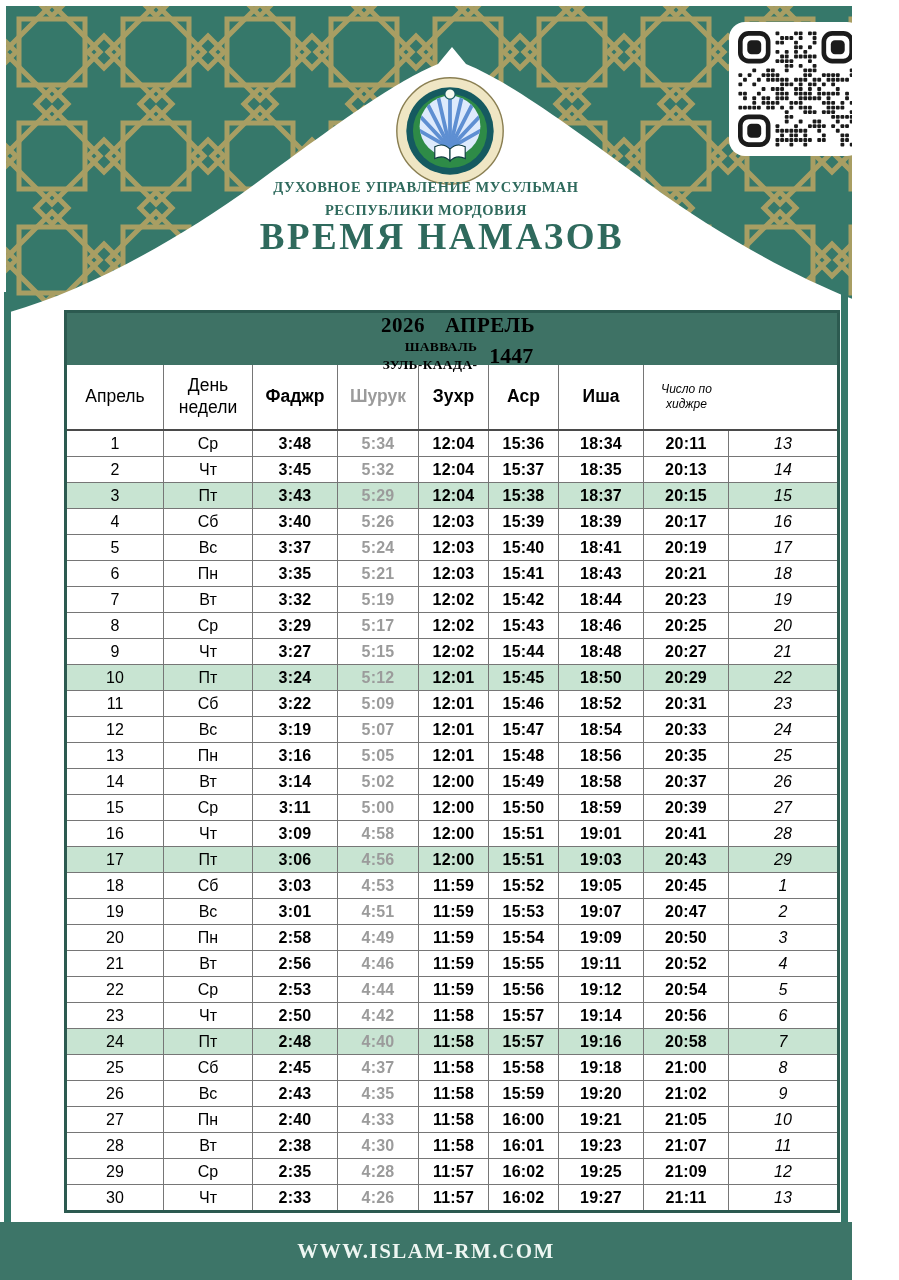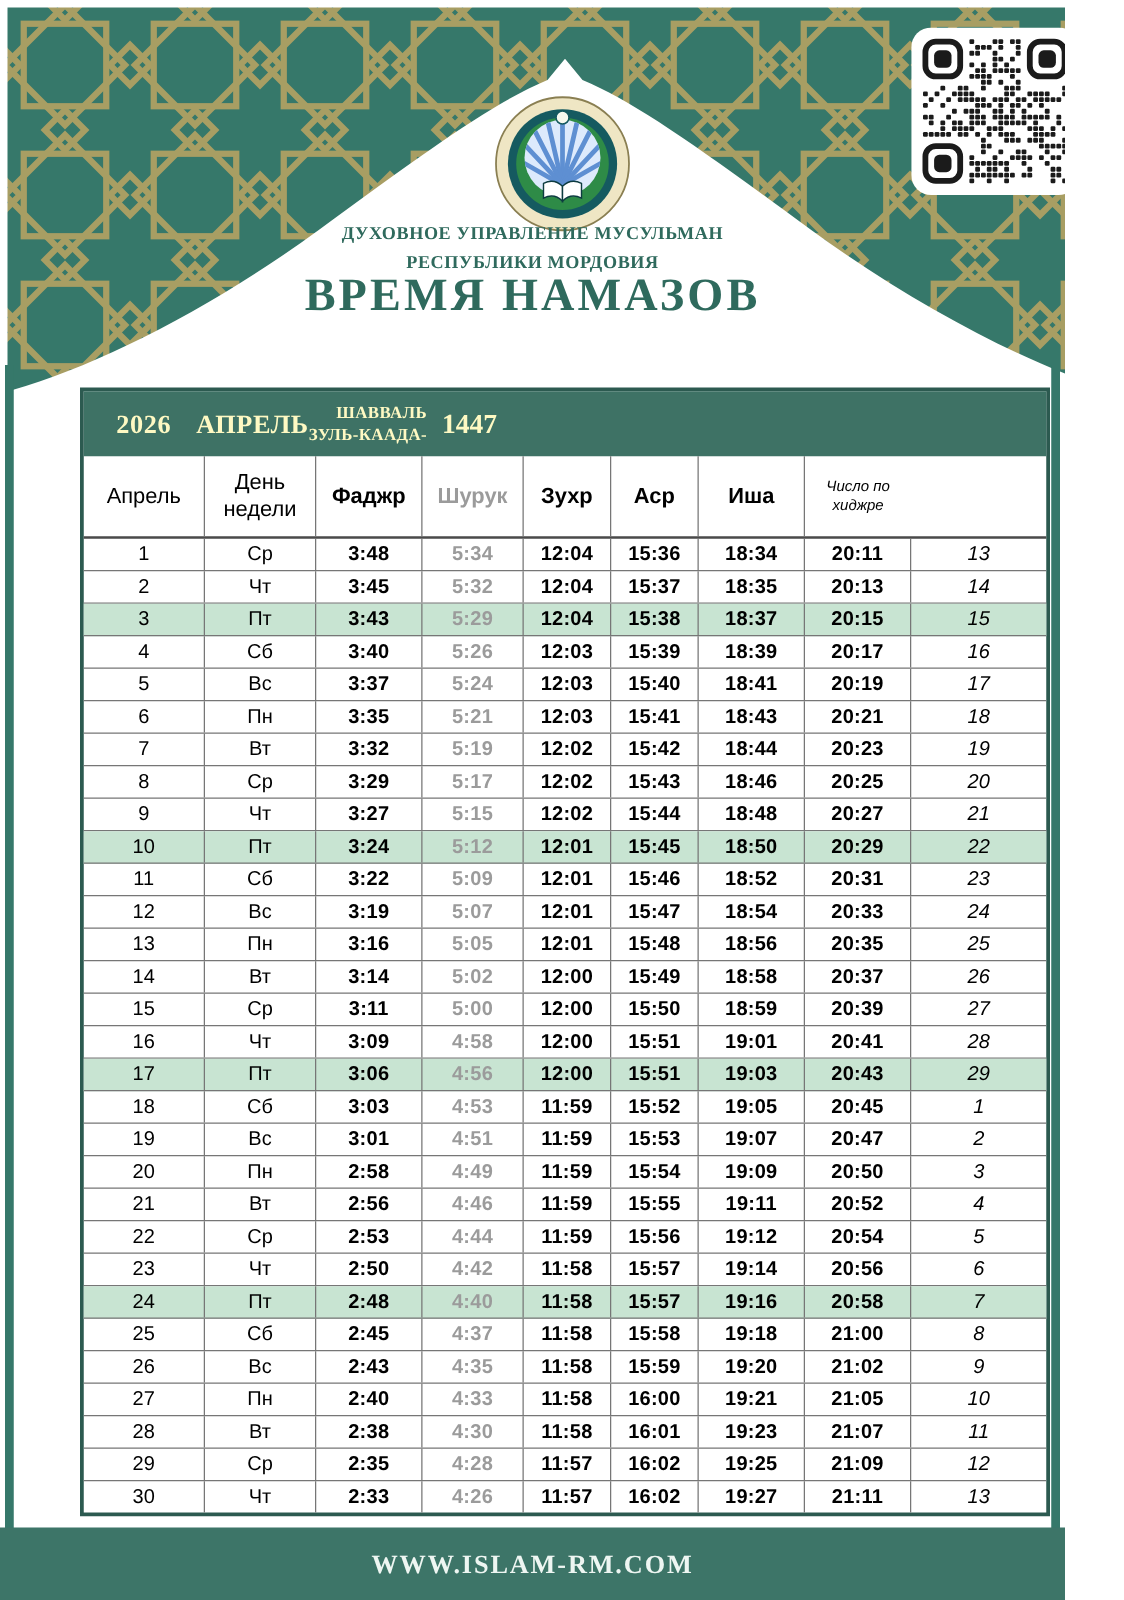--- a/index.html
+++ b/index.html
@@ -14,28 +14,28 @@
   
   .qr{position:absolute;left:729px;top:22px;width:134px;height:134px;}
 
   
   .logo{position:absolute;left:393px;top:74px;}
   .org{position:absolute;left:0;top:176px;width:100%;text-align:center;
        color:var(--title-green);font-family:"Liberation Serif",serif;font-weight:bold;
        font-size:14.5px;letter-spacing:.5px;line-height:1.6;}
   .title{position:absolute;left:0;top:215px;width:100%;margin:0;text-align:center;
        color:var(--title-green);font-family:"Liberation Serif",serif;font-weight:bold;
-       font-size:37px;letter-spacing:2.5px;}
+       font-size:37px;letter-spacing:2.5px;padding-left:16px;}
 
   
   .ptable{position:absolute;left:64px;top:310px;width:776px;box-sizing:border-box;
           border:3px solid var(--table-outer);background:#fff;}
-  .tbar{height:52px;background:var(--teal-bar);color:#fef9c3;
+  .tbar{height:52px;background:var(--teal-bar);color:#000000;
         font-family:"Liberation Serif",serif;font-weight:bold;
-        display:flex;align-items:center;padding:0 14px 0 26px;}
+        display:flex;justify-content:space-between;align-items:center;padding:0 14px 0 26px;flex-direction:column;}
   .tbar-left{font-size:21px;letter-spacing:.5px;}
   .tbar-left span + span{margin-left:20px;}
   .tbar-right{display:flex;align-items:center;gap:12px;}
   .hijri-months{font-size:13.5px;text-align:right;line-height:1.3;letter-spacing:.3px;}
   .hijri-year{font-size:22px;}
 
   .thead,.trow{display:grid;grid-template-columns:97px 89px 85px 81px 70px 70px 85px 85px 108px;}
   .thead{height:64px;border-bottom:2px solid #4a4a4a;}
   .thead .cell{display:flex;align-items:center;justify-content:center;text-align:center;
         font-size:17.5px;line-height:1.25;padding:2px 3px;box-sizing:border-box;

